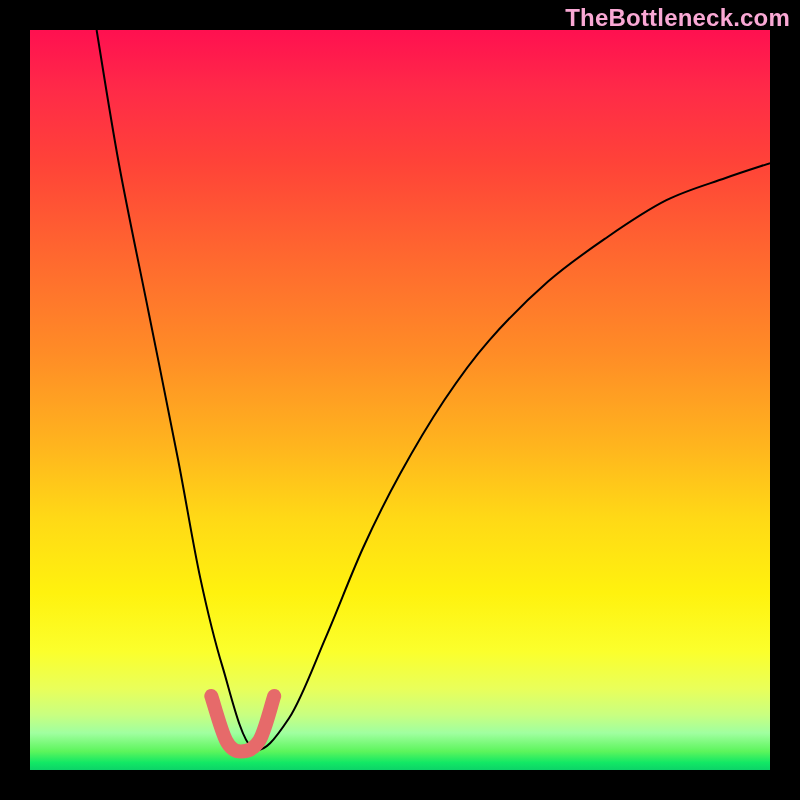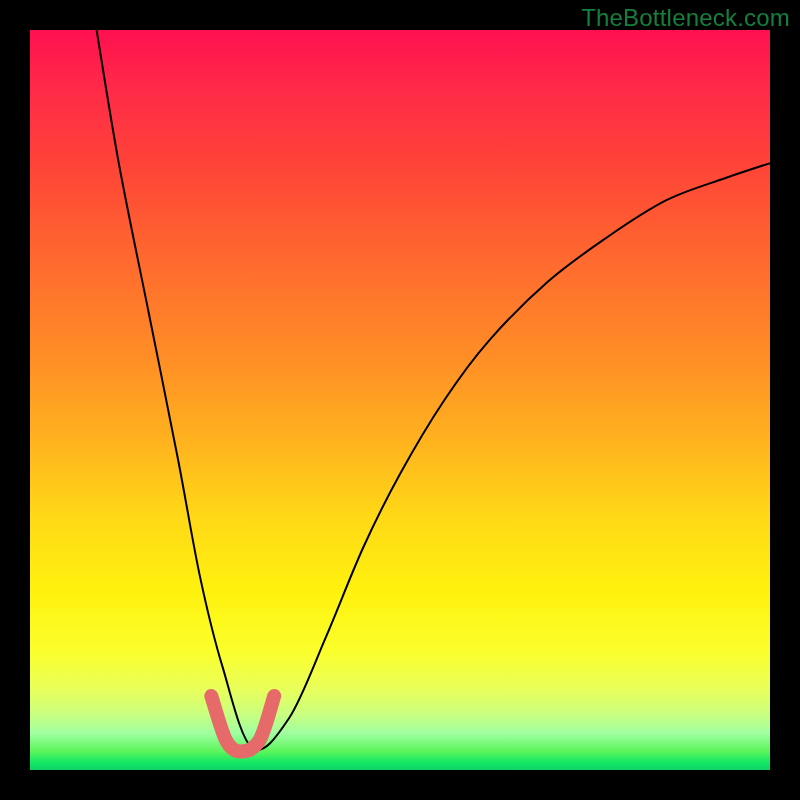--- a/index.html
+++ b/index.html
@@ -55,22 +55,22 @@
     left: 0;
     top: 0;
     width: 100%;
     height: 100%;
   }
   .watermark {
     position: absolute;
     top: 4px;
     right: 10px;
     font-size: 24px;
-    color: #15803d;
-    font-weight: 400;
+    color: #f9a8d4;
+    font-weight: 700;
     letter-spacing: 0.2px;
   }
 </style>
 </head>
 <body>
 
 <div class="frame">
   <div class="watermark">TheBottleneck.com</div>
   <div class="plot-area">
     <div class="gradient"></div>

